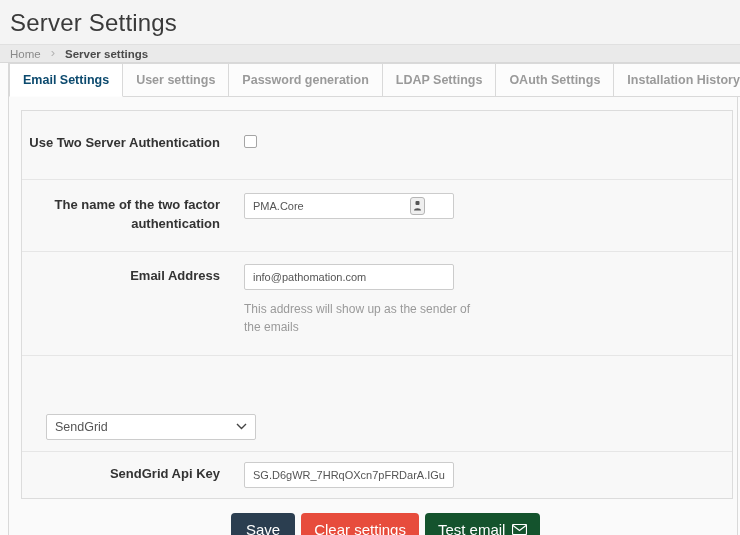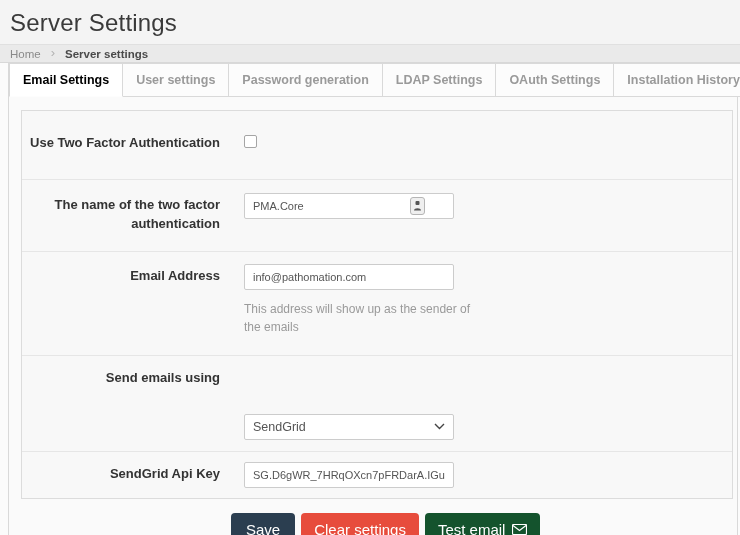--- a/index.html
+++ b/index.html
@@ -35,21 +35,21 @@
   
   .tabs { display:flex; align-items:stretch; font-size:12.5px; }
   .tab-lead { width:13px; border-bottom:1px solid #d9d9d9; border-top:1px solid #d9d9d9; }
   .tab-trail { flex:1; border-bottom:1px solid #d9d9d9; }
   .tab {
     padding:9px 13px 9px 13px; font-weight:bold; color:#9a9a9a; background:#fcfcfc;
     border-top:1px solid #d9d9d9; border-right:1px solid #d9d9d9;
     border-bottom:1px solid #d9d9d9; cursor:pointer; white-space:nowrap;
   }
   .tab.first { border-left:1px solid #d9d9d9; }
-  .tab.active { background:#ffffff; color:#000000; border-bottom:1px solid #fdfdfd; }
+  .tab.active { background:#ffffff; color:#0c4a6e; border-bottom:1px solid #fdfdfd; }
 
   
   .form-box { margin:13px 4px 0 12px; border:1px solid #dcdcdc; background:#f8f8f8; }
   .form-row { display:flex; border-bottom:1px solid #e6e6e6; }
   .form-row:last-child { border-bottom:none; }
   .row-twofactor   { padding:20px 0 26px 0; }
   .row-tfname      { padding:13px 0 17px 0; }
   .row-email       { padding:12px 0 18px 0; }
   .row-sendusing   { padding:10px 0 11px 0; }
   .row-apikey      { padding:10px 0 10px 0; }
@@ -116,21 +116,21 @@
     <div class="tab">Password generation</div>
     <div class="tab">LDAP Settings</div>
     <div class="tab">OAuth Settings</div>
     <div class="tab">Installation History</div>
     <div class="tab-trail"></div>
   </div>
 
   <div class="form-box">
 
     <div class="form-row row-twofactor">
-      <div class="f-label">Use Two Factor Authentication</div>
+      <div class="f-label">Use Two Server Authentication</div>
       <div class="f-control">
         <div class="checkbox"></div>
       </div>
     </div>
 
     <div class="form-row row-tfname">
       <div class="f-label">The name of the two factor authentication</div>
       <div class="f-control">
         <div class="input-wrap">
           <input class="txt" type="text" value="PMA.Core" style="">
@@ -146,21 +146,20 @@
 
     <div class="form-row row-email">
       <div class="f-label">Email Address</div>
       <div class="f-control">
         <input class="txt" type="text" value="info@pathomation.com" style="">
         <div class="help-text">This address will show up as the sender of the emails</div>
       </div>
     </div>
 
     <div class="form-row row-sendusing">
-      <div class="f-label">Send emails using</div>
       <div class="f-control">
         <div class="selectbox">
           <span>SendGrid</span>
           <span>
             <svg class="icon-svg" width="11" height="7" viewBox="0 0 11 7">
               <path d="M1 1 L5.5 5.5 L10 1" fill="none" stroke="#444" stroke-width="1.4"></path>
             </svg>
           </span>
         </div>
       </div>

